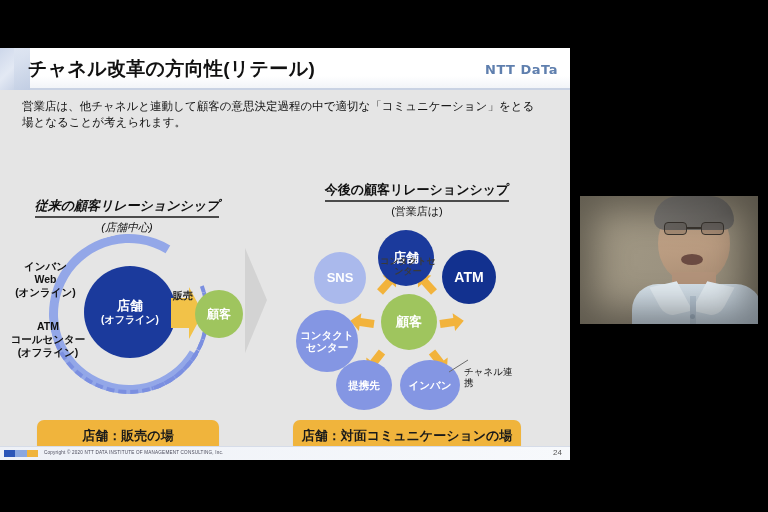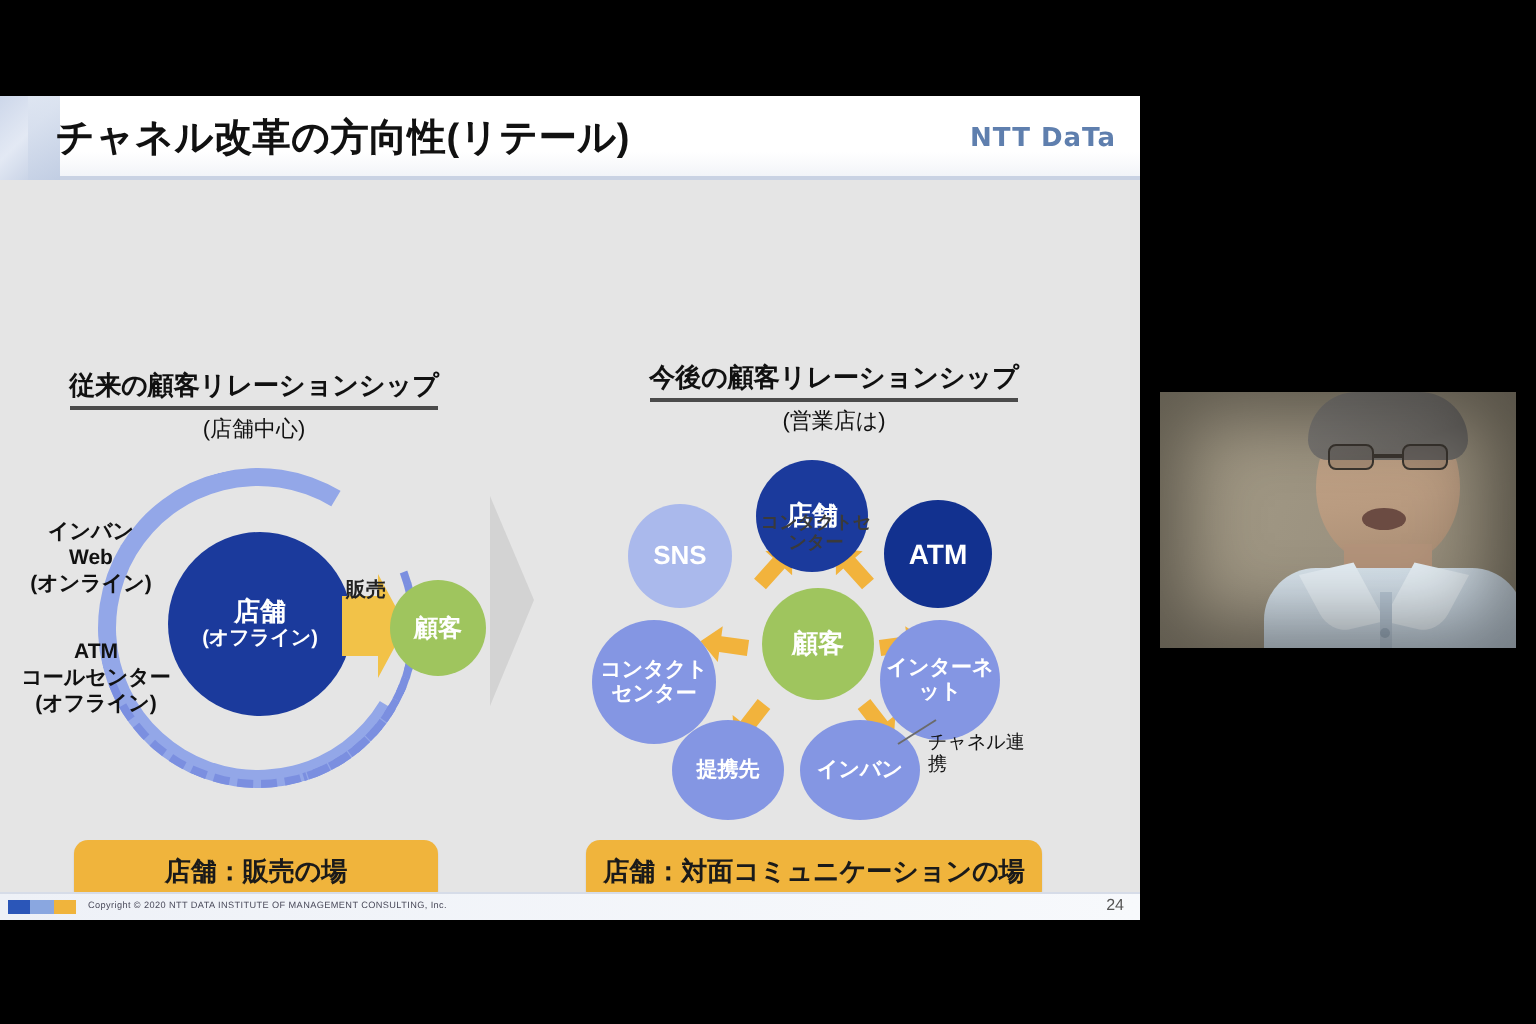--- a/index.html
+++ b/index.html
@@ -246,22 +246,23 @@
 
   <div id="slide">
 
     <div class="hdr">
       <div class="hdr-deco"></div>
       <div class="hdr-deco2"></div>
       <div class="hdr-title">チャネル改革の方向性(リテール)</div>
       <div class="logo">NTT DaTa</div>
     </div>
 
-
-    <div class="cap" style="left:2px; top:136px;">
+    <div class="lead">営業店は、他チャネルと連動して顧客の意思決定過程の中で適切な「コミュニケーション」をとる場となることが考えられます。</div>
+
+    <div class="cap" style="left:2px; top:148px;font-style:italic;">
       <div class="t1">従来の顧客リレーションシップ</div>
       <div class="t2">(店舗中心)</div>
     </div>
 
     <div class="cap" style="left:292px; top:132px;">
       <div class="t1">今後の顧客リレーションシップ</div>
       <div class="t2">(営業店は)</div>
     </div>
 
     <div class="ldiag">
@@ -334,21 +335,20 @@
       </svg>
 
       <div class="rnode dark" style="left:96px; top:2px; width:56px; height:56px;">店舗</div>
 
       <div class="rnode sns" style="left:32px; top:24px; width:52px; height:52px;">SNS</div>
 
       <div class="rnode atm" style="left:160px; top:22px; width:54px; height:54px;">ATM</div>
 
       <div class="rnode light" style="left:14px; top:82px; width:62px; height:62px;">コンタクトセンター</div>
 
-      <div class="rnode light" style="left:158px; top:82px; width:60px; height:60px;">インターネット</div>
 
       <div class="rnode light" style="left:54px; top:132px; width:56px; height:50px;">提携先</div>
 
       <div class="rnode light" style="left:118px; top:132px; width:60px; height:50px;">インバン</div>
 
       <div class="rnode center" style="left:99px; top:66px; width:56px; height:56px;">顧客</div>
 
       <div class="comm-lbl">コンタクトセンター</div>
 
       <svg class="leader" viewBox="0 0 22 16">

